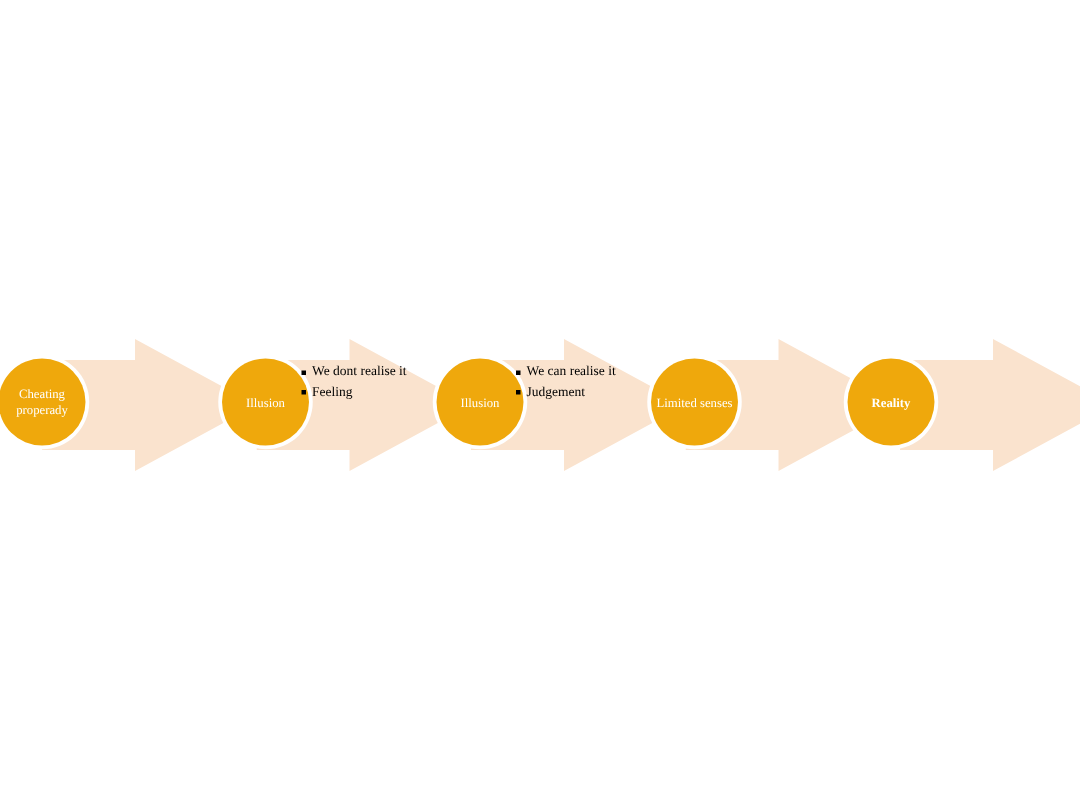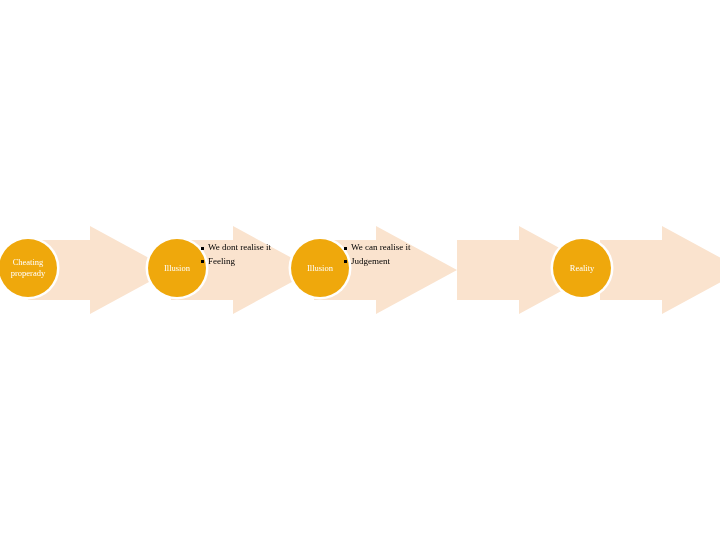--- a/index.html
+++ b/index.html
@@ -140,22 +140,25 @@
     </div>
 
     <div class="node" style="left:148px;">
       <span class="node-label">Illusion</span>
     </div>
 
     <div class="node" style="left:291px;">
       <span class="node-label">Illusion</span>
     </div>
 
+    <div class="node" style="left:434px;">
+      <span class="node-label">Limited senses</span>
+    </div>
 
-    <div class="node" style="left:553px;">
+    <div class="node" style="left:565px;font-weight:bold;">
       <span class="node-label">Reality</span>
     </div>
 
     <div class="bullets" style="left:344px;">
       <div class="bullet-item">We can realise it</div>
       <div class="bullet-item">Judgement</div>
     </div>
 
     <div class="bullets" style="left:201px;">
       <div class="bullet-item">We dont realise it</div>

